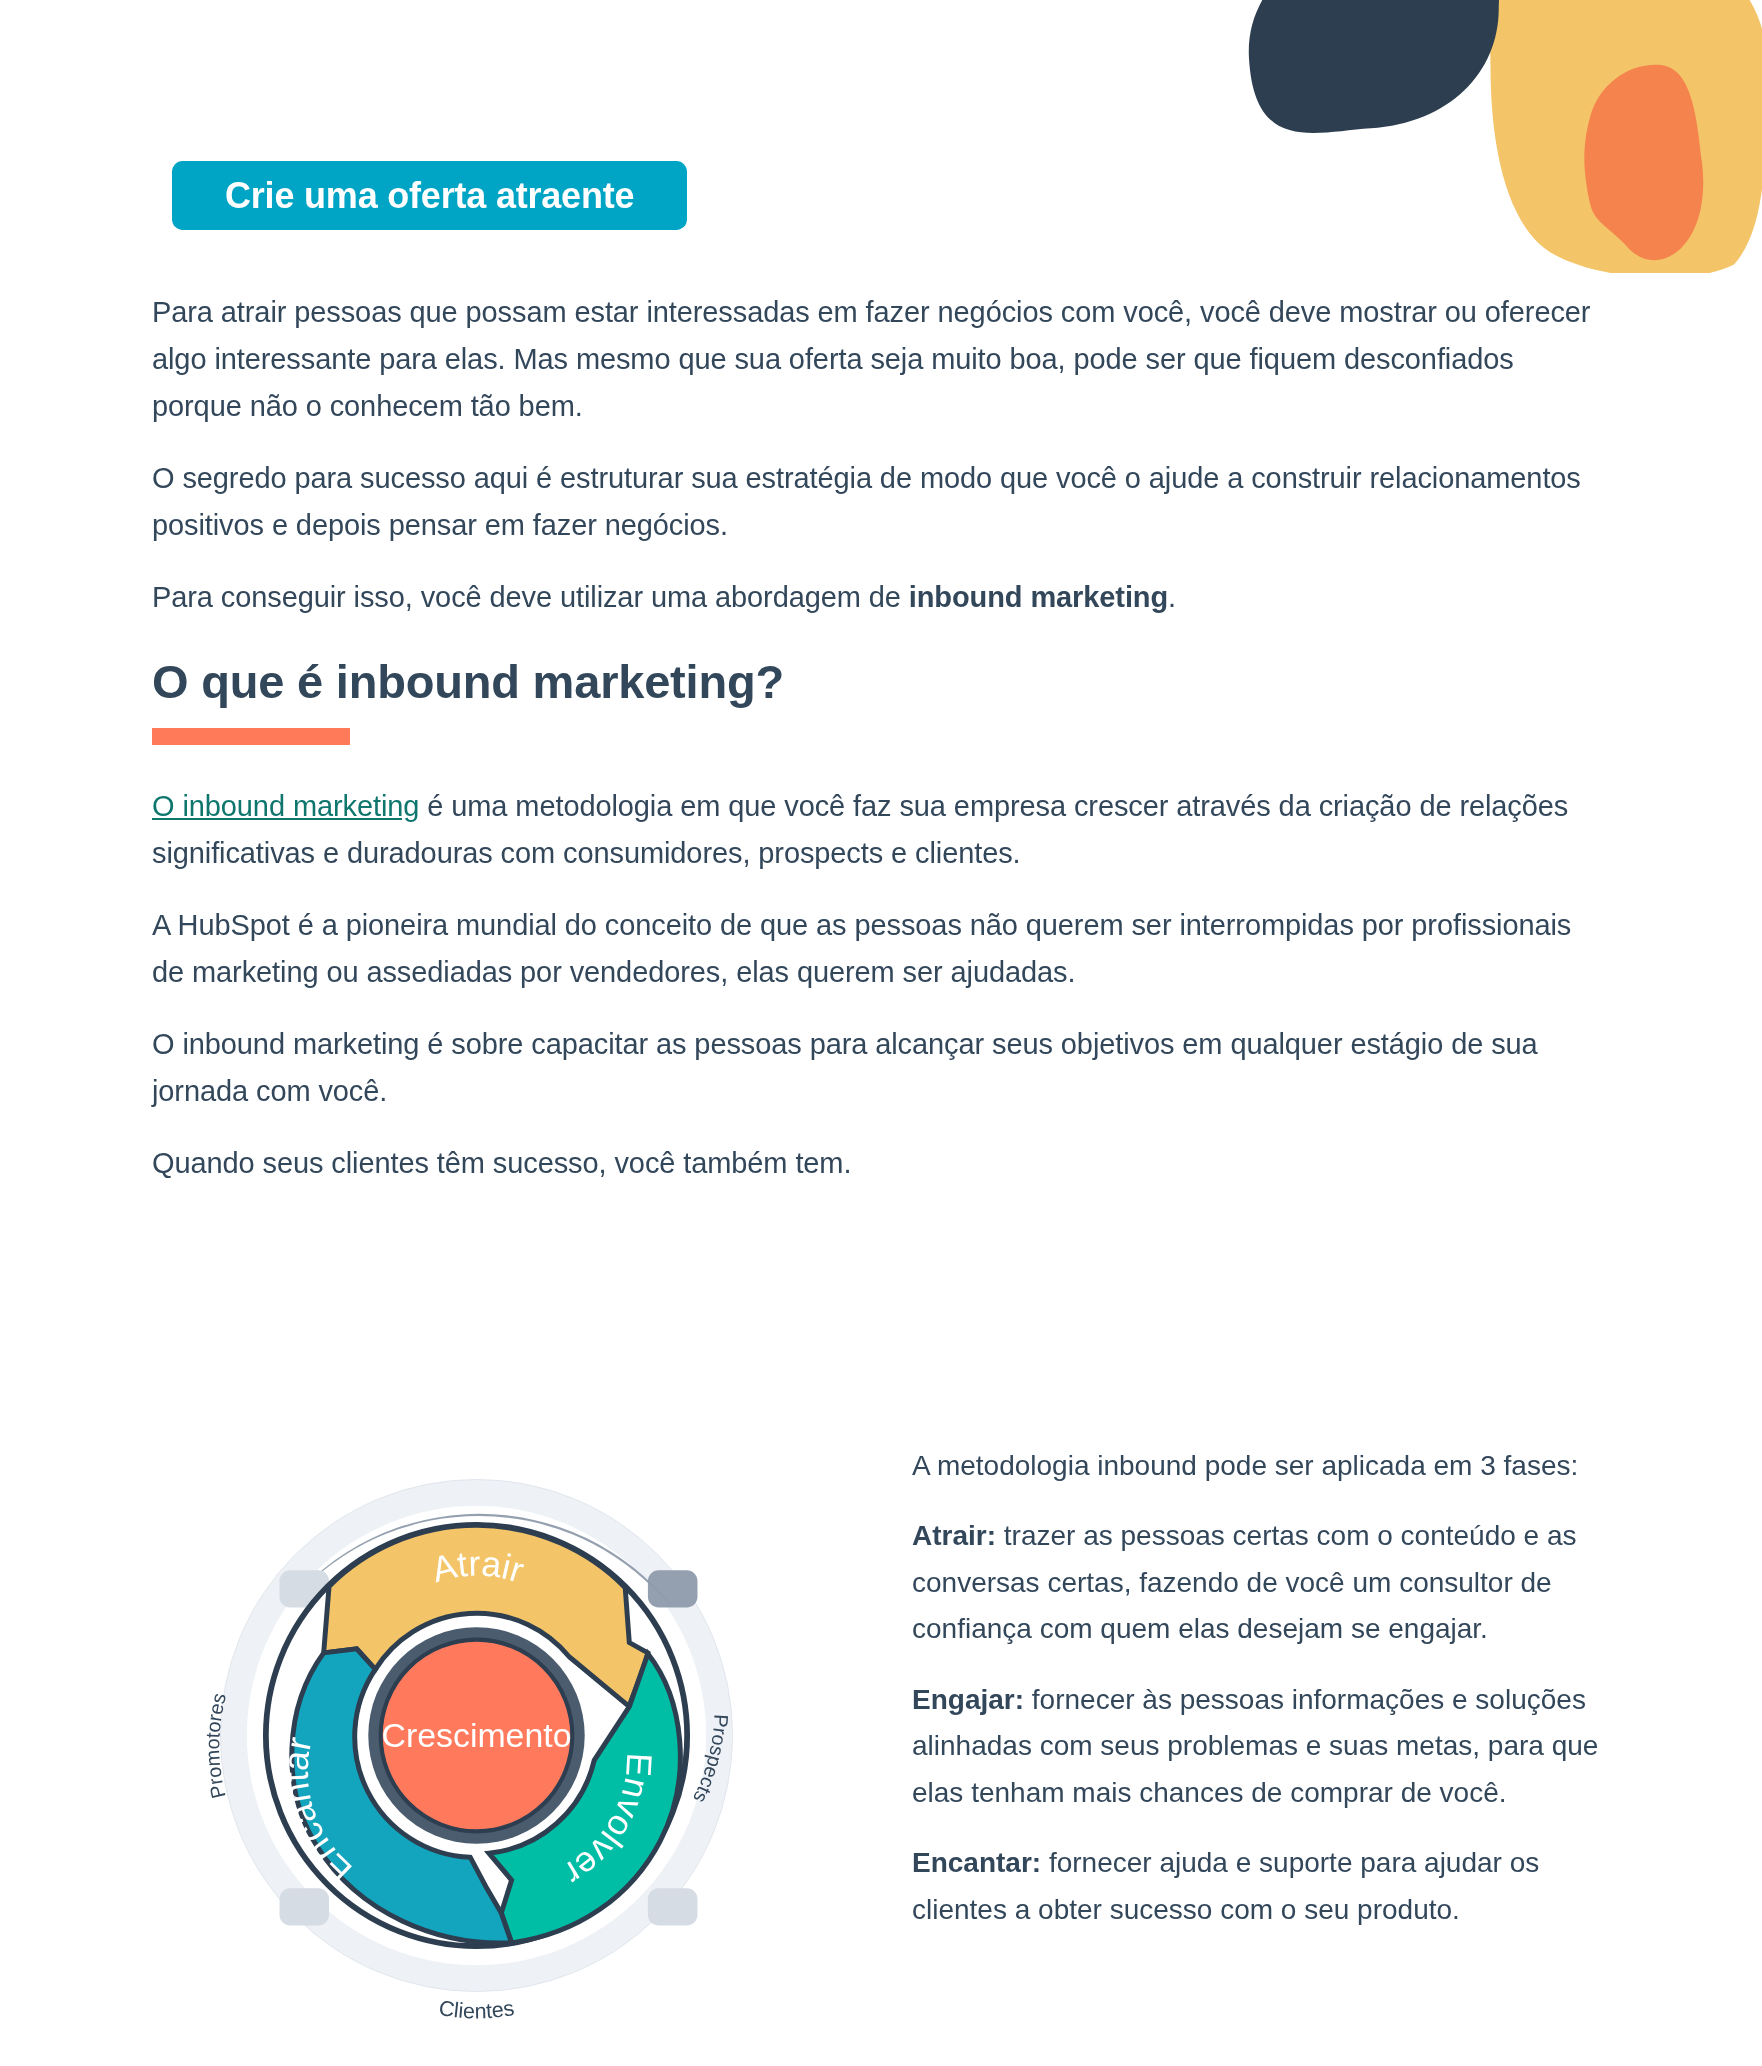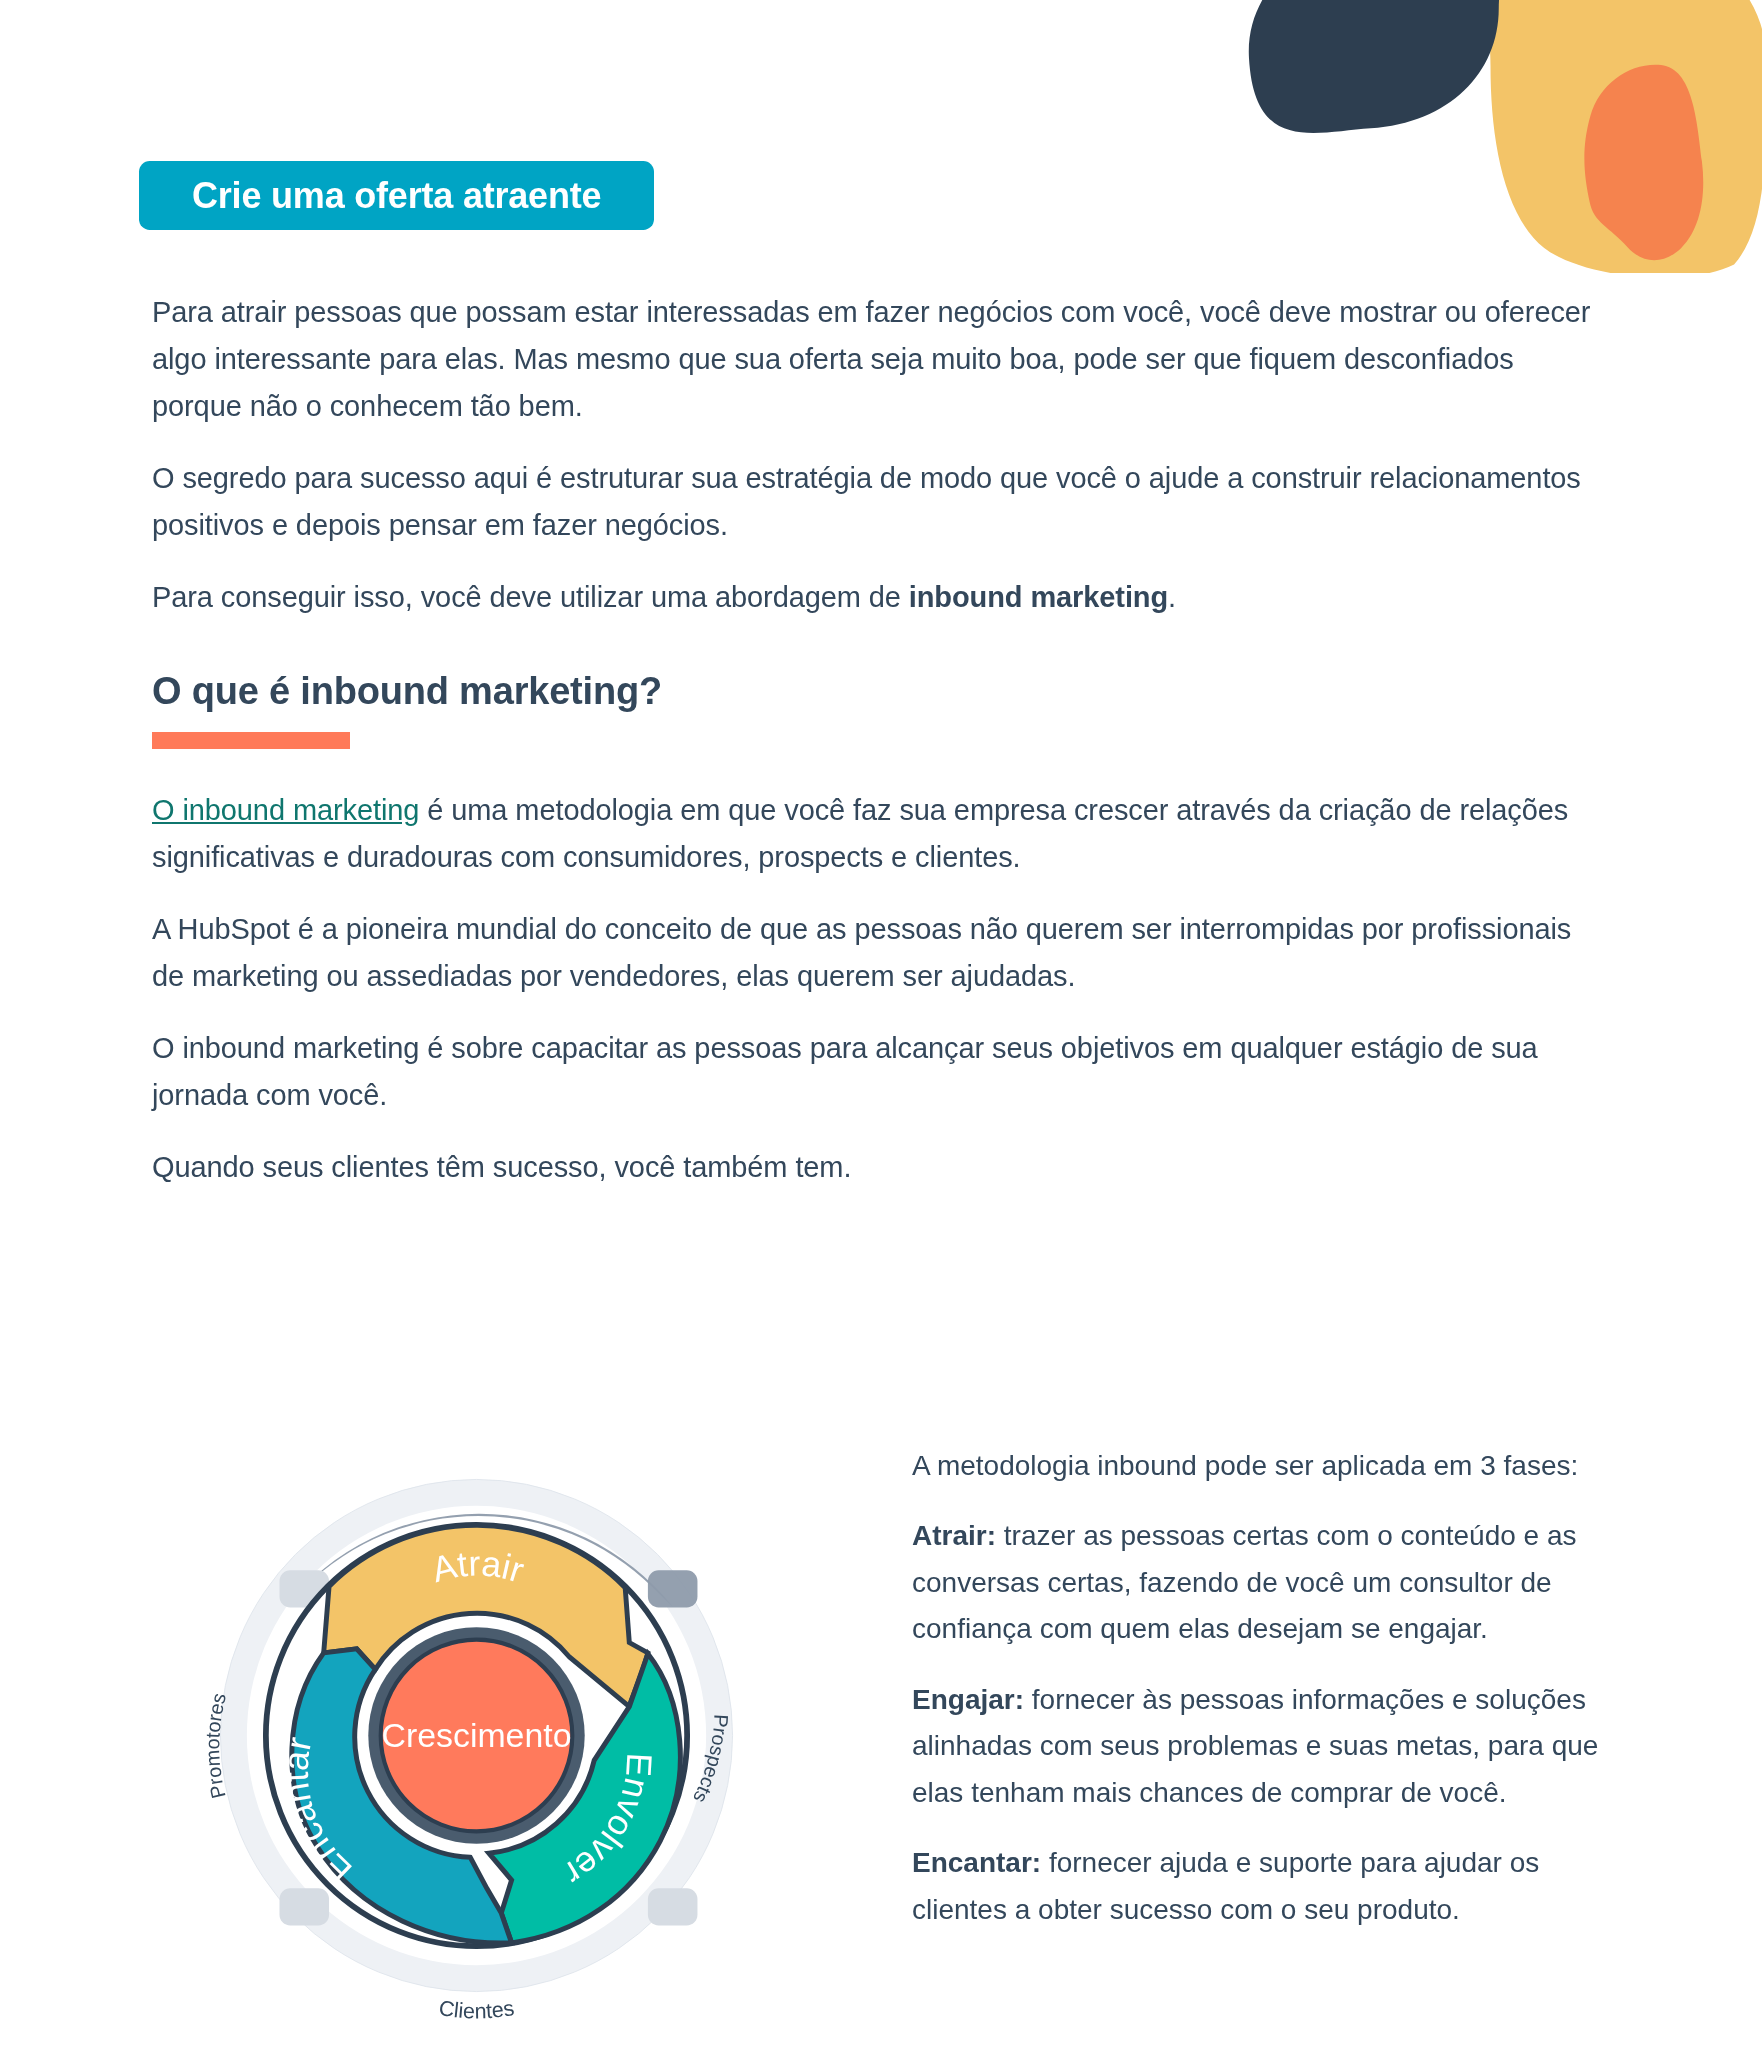--- a/index.html
+++ b/index.html
@@ -18,21 +18,21 @@
     overflow: hidden;
   }
 
   
   .blobs { position: absolute; top: 0; right: 0; width: 545px; height: 273px; overflow: hidden; pointer-events: none; }
   .blobs svg { display: block; }
 
   
   .badge {
     position: absolute;
-    left: 139px;
+    left: 172px;
     top: 161px;
     height: 69px;
     padding: 0 53px;
     display: flex;
     align-items: center;
     border-radius: 10.7px;
     background: #00A4C4;
   }
   .badge-text {
     color: #ffffff;
@@ -49,24 +49,24 @@
     font-size: 29px;
     line-height: 1.62;
     margin-bottom: 25px;
     letter-spacing: -0.1px;
   }
   p.body b { font-weight: bold; }
   a.link { color: #0f766e; text-decoration: underline; }
 
   h2.section {
     color: #33475B;
-    font-size: 38px;
+    font-size: 47px;
     font-weight: bold;
     letter-spacing: -0.2px;
-    margin-top: 49px;
+    margin-top: 33px;
     margin-bottom: 19px;
   }
   .rule {
     width: 198px;
     height: 17.4px;
     background: #FF7A59;
     margin-bottom: 38px;
   }
 
   

